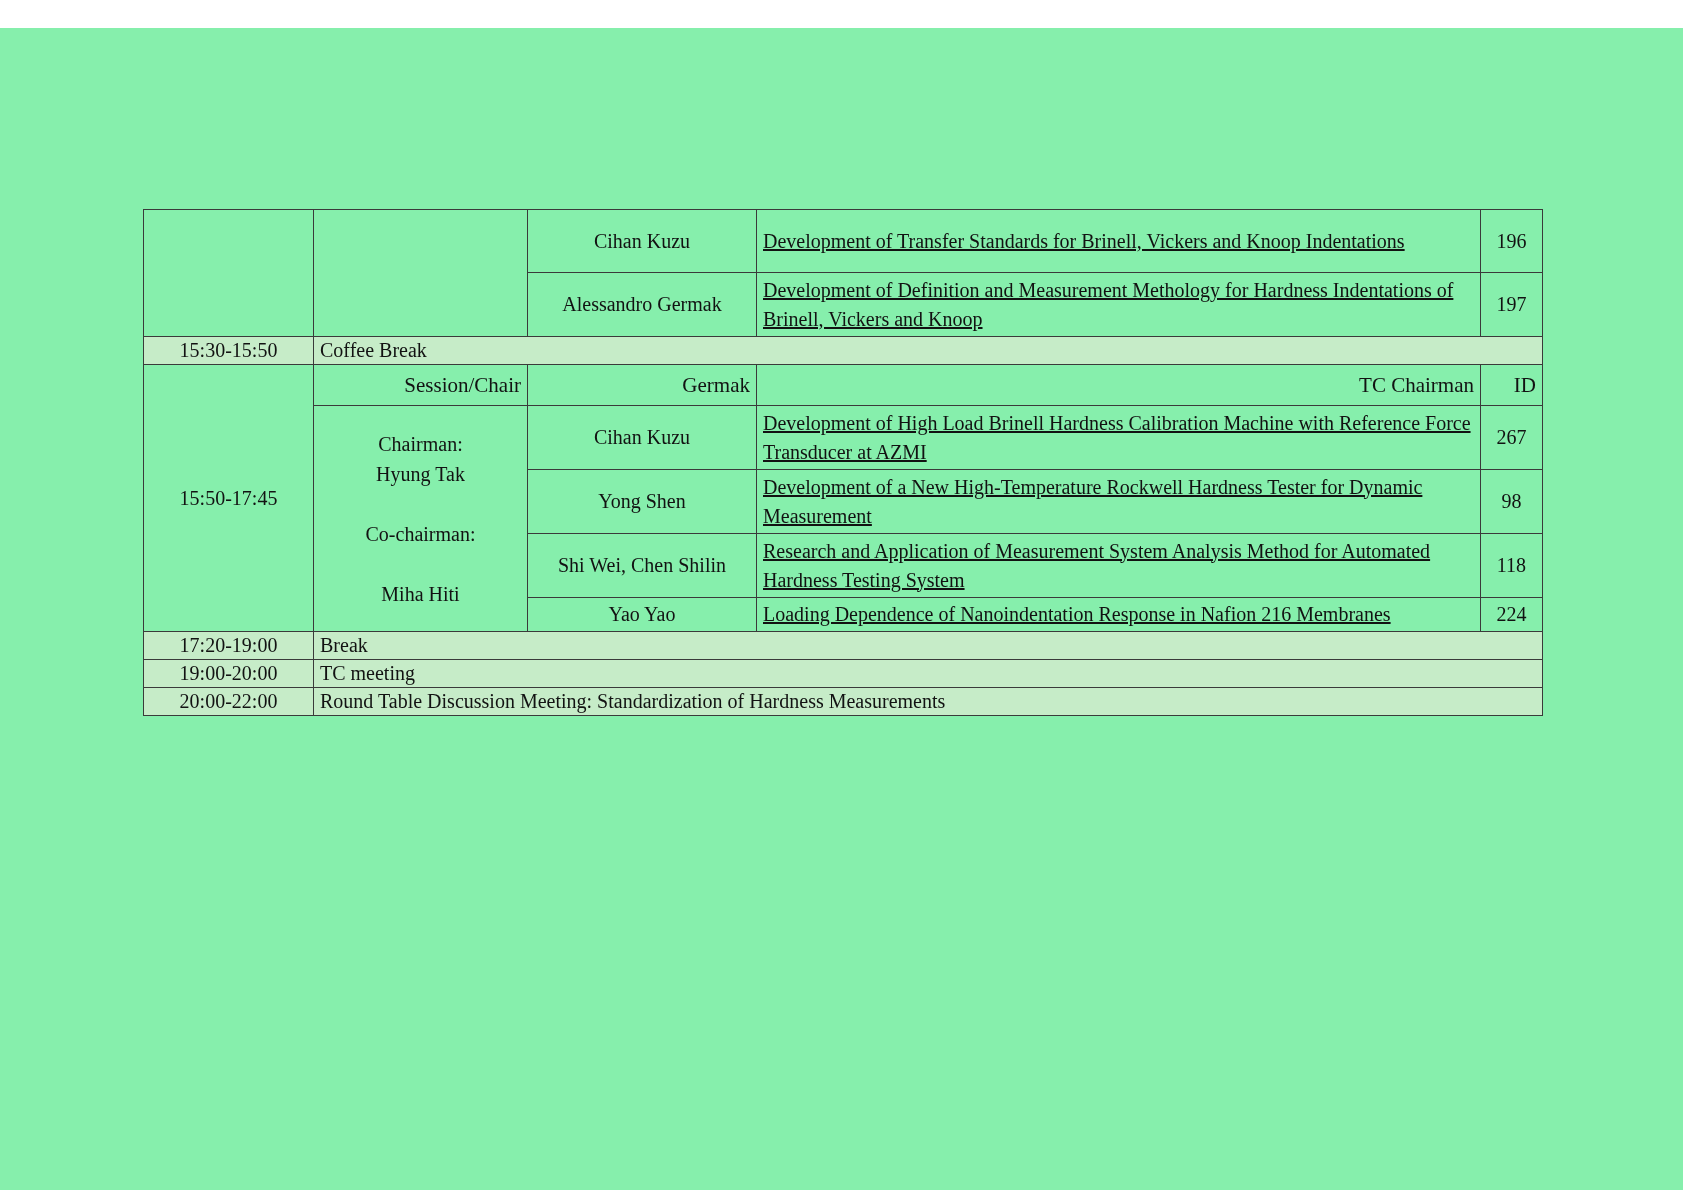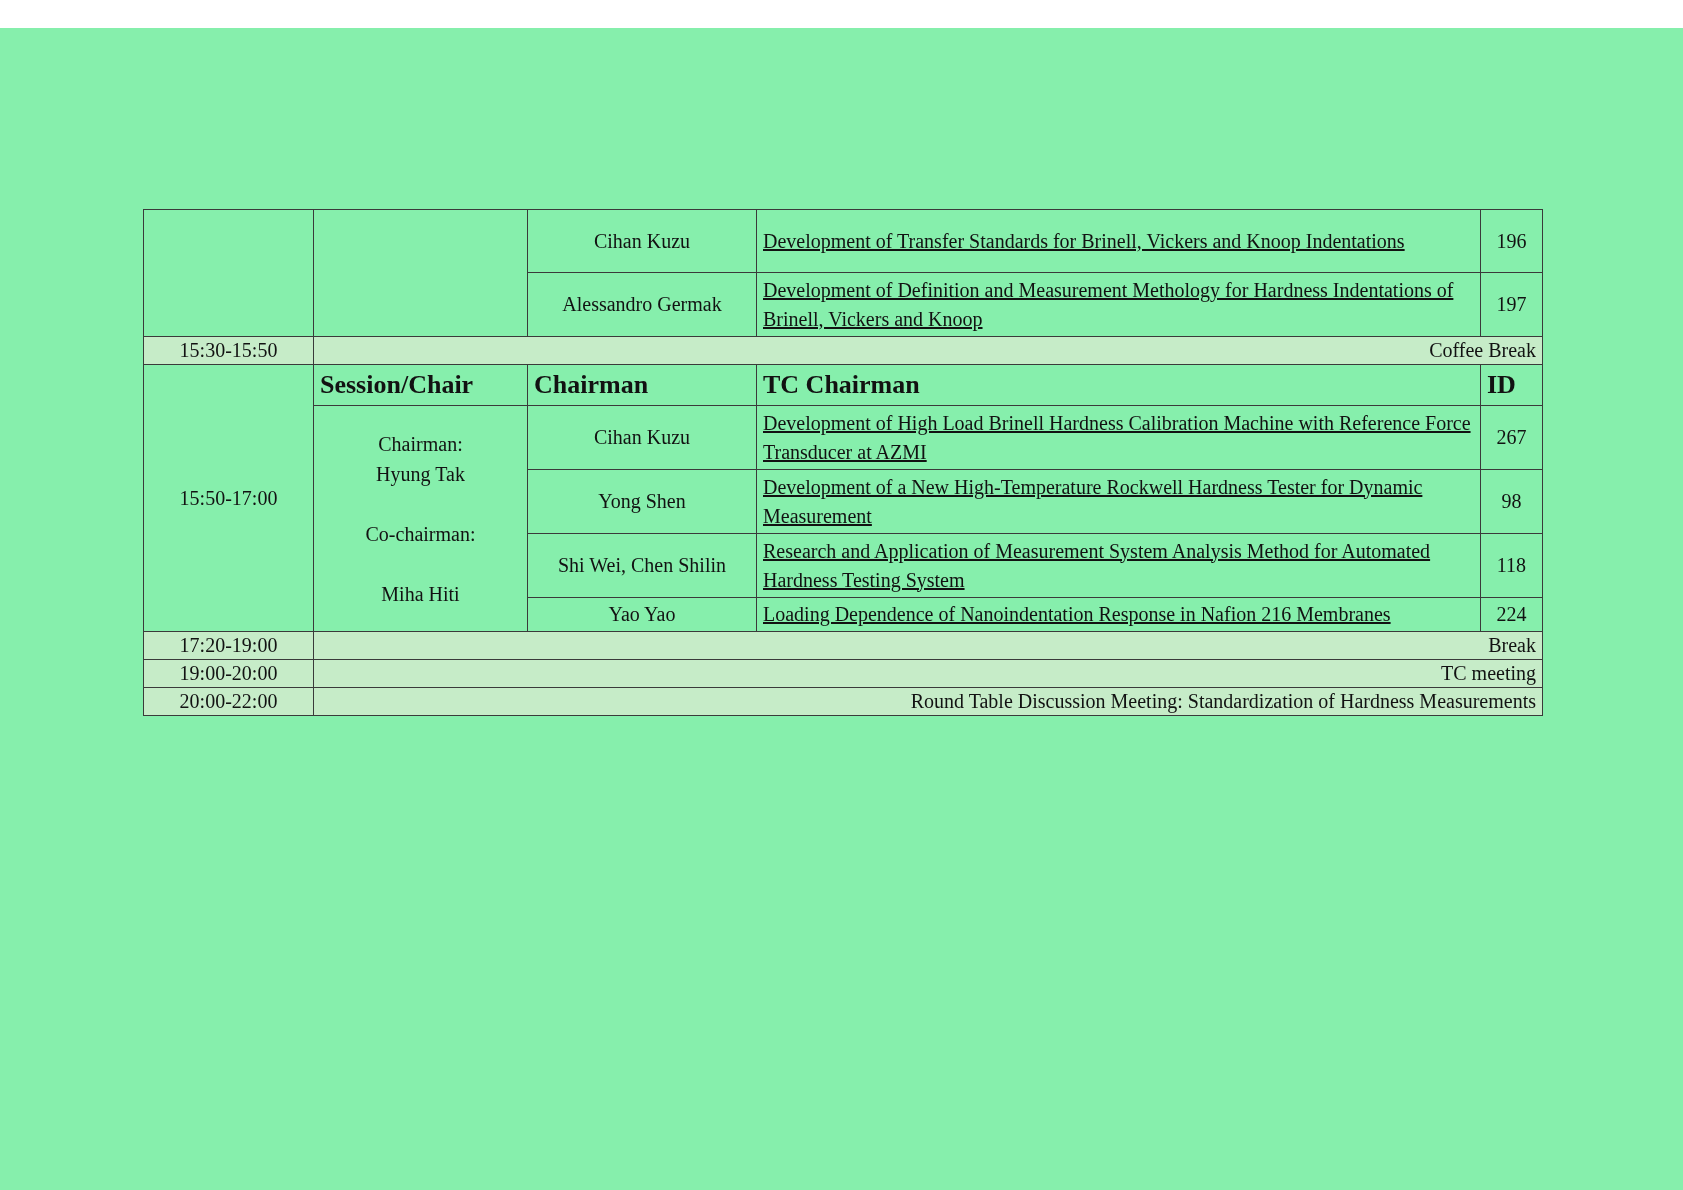--- a/index.html
+++ b/index.html
@@ -46,27 +46,27 @@
   tr.h40 { height: 24px; border-radius: 12px; }
   
   td.center { text-align: center; }
   td.title-cell {
     text-align: left;
     padding: 4px 12px;
     line-height: 29px;
     text-decoration: underline;
   }
   td.header-cell {
-    font-weight: bold;
-    text-align: left;
-    font-size: 26px;
+    font-weight: normal;
+    text-align: right;
+    font-size: 21px;
   }
   td.green {
     background: var(--green);
-    text-align: right;
+    text-align: left;
   }
   td.time-cell { text-align: center; }
   td.chair-cell { text-align: center; }
   .chair-line { line-height: 30px; text-align: center; }
   .chair-spacer { height: 30px; }
 </style>
 </head>
 <body>
 
 <div class="page">
@@ -92,23 +92,23 @@
       <td class="title-cell">Development of Definition and Measurement Methology for Hardness Indentations of Brinell, Vickers and Knoop</td>
       <td class="center">197</td>
     </tr>
 
     <tr class="h40">
       <td class="green time-cell">15:30-15:50</td>
       <td class="green" colspan="4">Coffee Break</td>
     </tr>
 
     <tr class="h41">
-      <td class="time-cell" rowspan="5">15:50-17:00</td>
+      <td class="time-cell" rowspan="5">15:50-17:45</td>
       <td class="header-cell">Session/Chair</td>
-      <td class="header-cell">Chairman</td>
+      <td class="header-cell">Germak</td>
       <td class="header-cell">TC Chairman</td>
       <td class="header-cell">ID</td>
     </tr>
 
     <tr class="h64">
       <td class="chair-cell" rowspan="4">
         <div class="chair-line">Chairman:</div>
         <div class="chair-line">Hyung Tak</div>
         <div class="chair-spacer"></div>
         <div class="chair-line">Co-chairman:</div>

